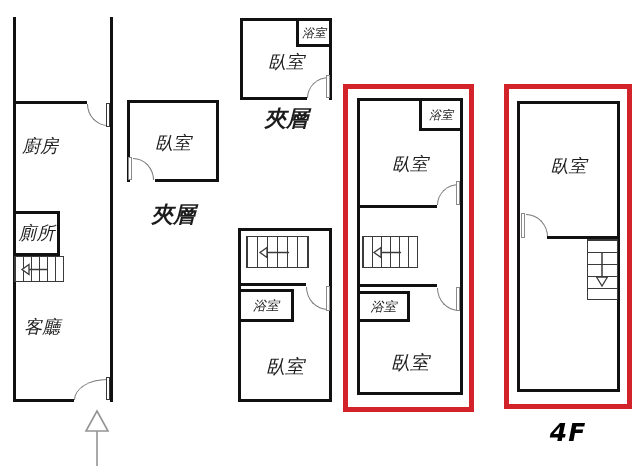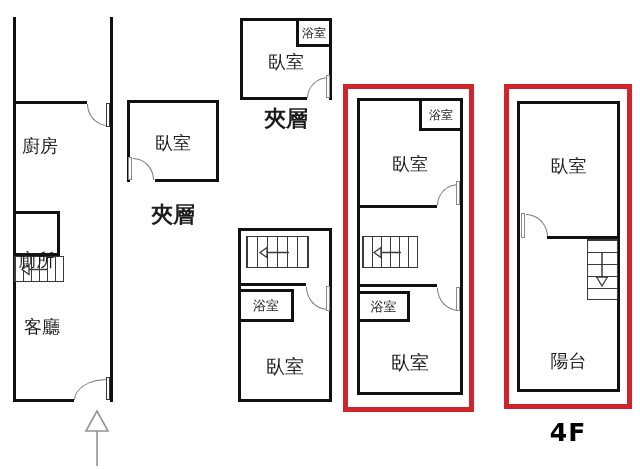--- a/index.html
+++ b/index.html
@@ -3,21 +3,21 @@
 <meta charset="utf-8">
 <style>
   :root{ --wall:#111; --highlight:#d2232a; --arc:#7a7a7a; }
   html,body{margin:0;padding:0;background:#fff;}
   .canvas{position:relative;width:640px;height:469px;background:#fff;overflow:hidden;
           font-family:"DejaVu Sans","Liberation Sans",sans-serif;color:#1c1c1c;}
   .wall{position:absolute;background:var(--wall);}
   .box3{position:absolute;border:3px solid var(--wall);box-sizing:border-box;background:transparent;}
   .open-bottom{border-bottom:none;}
   .redbox{position:absolute;border:5px solid var(--highlight);box-sizing:border-box;}
-  .label{position:absolute;line-height:1;white-space:nowrap;}
+  .label{position:absolute;line-height:1;white-space:nowrap;font-style:italic;}
   .center{text-align:center;}
   .fs12{font-size:12px;} .fs13{font-size:13px;} .fs18{font-size:18px;} .fs19{font-size:19px;}
   .fs22{font-size:22px;font-weight:600;} .fs24{font-size:24px;font-weight:600;}
   .floorlab{font-size:25px;font-weight:bold;color:#000;letter-spacing:1px;}
   .arc{position:absolute;box-sizing:border-box;}
   .arc-bl{border-left:1.5px solid var(--arc);border-bottom:1.5px solid var(--arc);border-bottom-left-radius:100% 100%;}
   .arc-tl{border-left:1.5px solid var(--arc);border-top:1.5px solid var(--arc);border-top-left-radius:100% 100%;}
   .arc-tr{border-right:1.5px solid var(--arc);border-top:1.5px solid var(--arc);border-top-right-radius:100% 100%;}
   .leaf{position:absolute;width:4px;background:#fff;border:1px solid #8a8a8a;box-sizing:border-box;}
   .leaf-dark{border-color:#3a3a3a;}
@@ -46,21 +46,21 @@
       <line x1="9" y1="6.5" x2="28" y2="6.5" stroke="#3a3a3a" stroke-width="1.5"></line>
       <polygon points="9,1.5 2,6.5 9,11.5" fill="#fff" stroke="#3a3a3a" stroke-width="1.3"></polygon>
     </svg>
   </div>
 
   <div class="wall" style="left:13px;top:399px;width:61px;height:3px;"></div>
   <div class="arc arc-tl" style="left:74px;top:379px;width:33px;height:21px;"></div>
   <div class="leaf leaf-dark" style="left:106px;top:377px;height:23px;"></div>
 
   <div class="label fs18" style="left:22px;top:137px;">廚房</div>
-  <div class="label fs18 center" style="left:13px;top:224px;width:47px;margin-top:27px;">廁所</div>
+  <div class="label fs18 center" style="left:13px;top:224px;width:47px;">廁所</div>
   <div class="label fs18 center" style="left:0;top:318px;width:84px;">客廳</div>
 
   <svg class="arrowsvg" style="left:83px;top:408px;" width="28" height="60">
     <polygon points="14,3 3,23 25,23" fill="#fff" stroke="#949494" stroke-width="1.6"></polygon>
     <line x1="14" y1="23" x2="14" y2="58" stroke="#949494" stroke-width="1.6"></line>
   </svg>
 
   <div class="box3 open-bottom" style="left:127px;top:100px;width:92px;height:82px;"></div>
   <div class="wall" style="left:155px;top:179px;width:64px;height:3px;"></div>
   <div class="leaf" style="left:128px;top:157px;height:23px;"></div>
@@ -117,16 +117,15 @@
   <div class="label fs18 center" style="left:517px;top:157px;width:103px;">臥室</div>
   <div class="leaf" style="left:521px;top:213px;height:25px;"></div>
   <div class="arc arc-tr" style="left:526px;top:214px;width:22px;height:23px;"></div>
   <div class="wall" style="left:547px;top:236px;width:73px;height:3px;"></div>
   <div class="stairs treads-h12" style="left:587px;top:239px;width:31px;height:61px;">
     <svg class="arrowsvg" style="left:7px;top:10px;" width="14" height="40">
       <line x1="7" y1="2" x2="7" y2="27" stroke="#3a3a3a" stroke-width="1.5"></line>
       <polygon points="1.5,27 12.5,27 7,36" fill="#fff" stroke="#3a3a3a" stroke-width="1.3"></polygon>
     </svg>
   </div>
-  <div class="label fs18 center" style="left:517px;top:352px;width:103px;">陽台</div>
   <div class="label floorlab center" style="left:504px;top:420px;width:128px;">4F</div>
 
 </div>
 
 </body></html>

